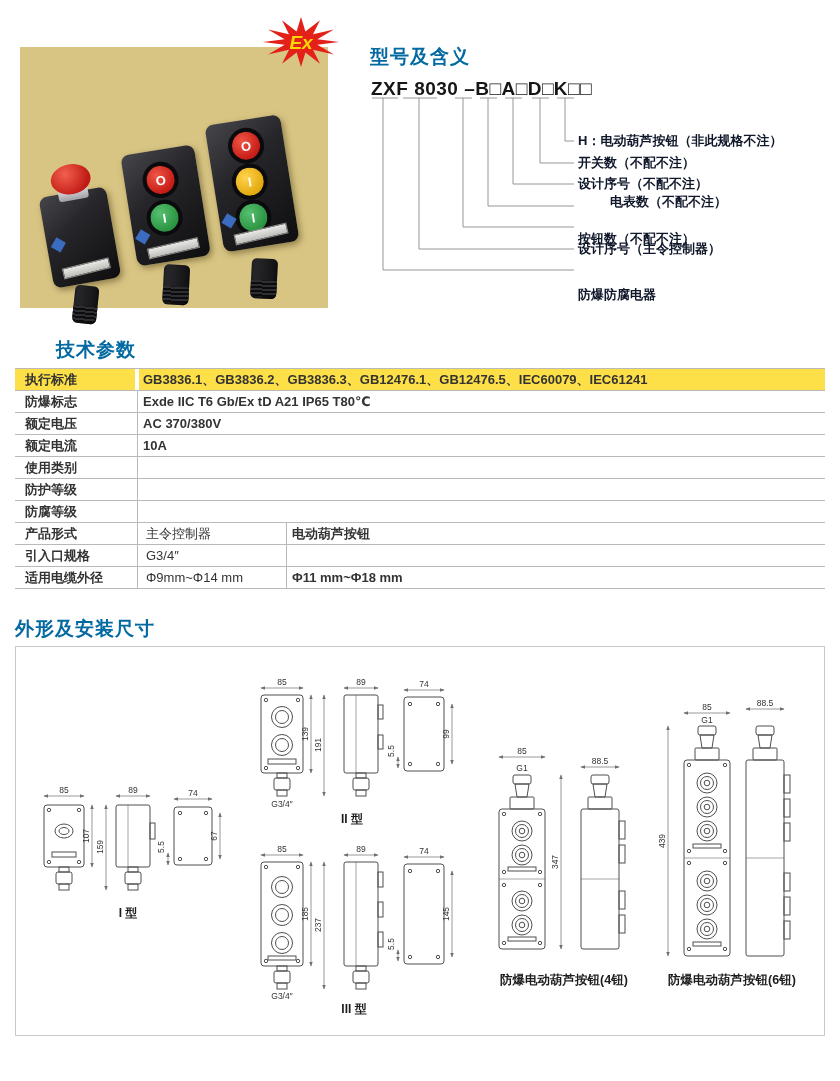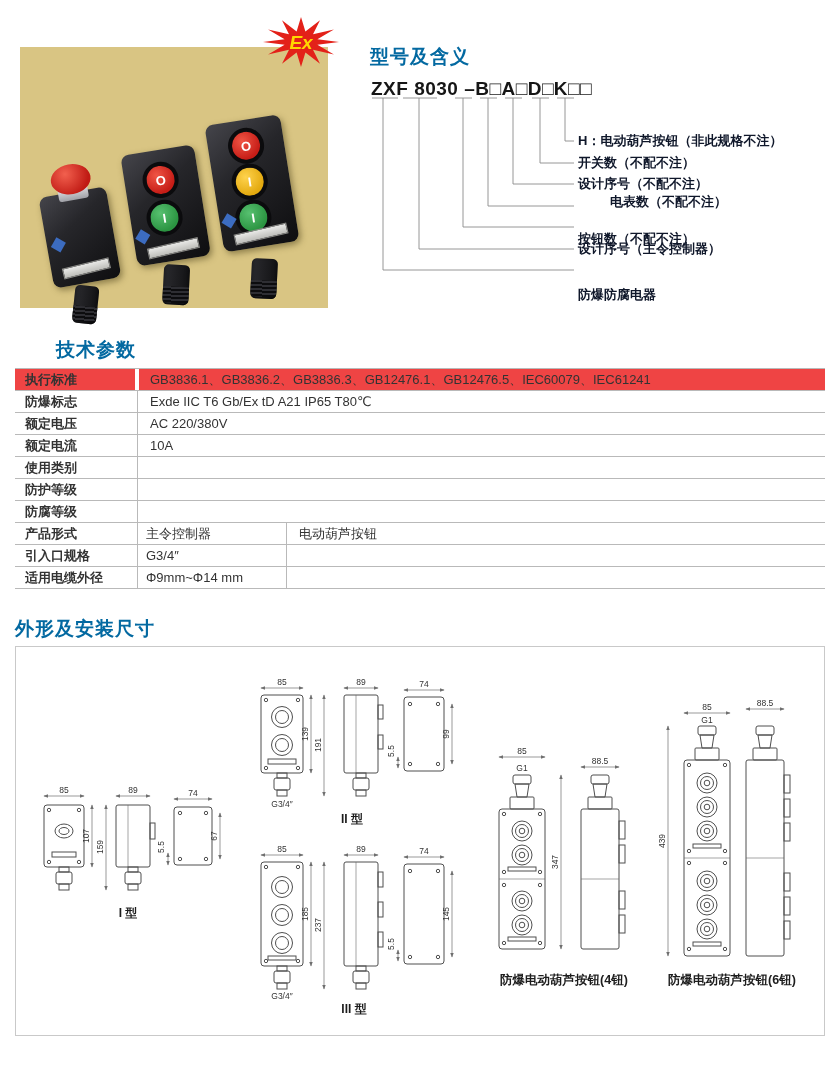--- a/index.html
+++ b/index.html
@@ -34,23 +34,23 @@
   
   .model-code{position:absolute;left:371px;top:78px;font-size:19px;font-weight:bold;color:#161616;letter-spacing:.5px;}
   .model-tree{position:absolute;left:360px;top:90px;}
   .model-label{position:absolute;left:578px;font-size:13px;font-weight:bold;color:#0f172a;white-space:nowrap;}
 
   
   .ttable{position:absolute;left:15px;top:368px;width:810px;border-top:1px solid #b9b9b9;font-size:13px;color:#333;}
   .trow{display:flex;align-items:stretch;min-height:21px;border-bottom:1px solid #b9b9b9;}
   .tlabel{width:110px;padding-left:10px;font-weight:bold;display:flex;align-items:center;}
   .tdiv{width:4px;background:linear-gradient(#b9b9b9,#b9b9b9) center/1px 100% no-repeat;}
-  .tval{flex:1;padding-left:11px;display:flex;align-items:center;white-space:pre-wrap;}
+  .tval{flex:1;padding-left:4px;display:flex;align-items:center;white-space:pre-wrap;font-weight:bold;}
   .tvalA{width:138px;padding-left:7px;display:flex;align-items:center;}
-  .trow.hl .tlabel,.trow.hl .tval{background:#ef4444;}
+  .trow.hl .tlabel,.trow.hl .tval{background:#fde047;}
   .trow.hl .tdiv{background:#ffffff;}
 
   
   .drawbox{position:absolute;left:15px;top:646px;width:808px;height:388px;border:1px solid #c9c9c9;background:#fff;}
   svg text{font-family:"Liberation Sans","DejaVu Sans",sans-serif;}
   .ol2{fill:none;stroke:#4f4f4f;stroke-width:1;}
   .seam{fill:none;stroke:#6a6a6a;stroke-width:.6;}
   .dim{stroke:#6f6f6f;stroke-width:.7;marker-start:url(#ar);marker-end:url(#ar);}
   .dimt{font-size:8.5px;fill:#333;text-anchor:middle;}
   .cap{font-size:12px;font-weight:bold;fill:#1d1d1d;text-anchor:middle;}
@@ -144,21 +144,21 @@
     <div class="tval">GB3836.1、GB3836.2、GB3836.3、GB12476.1、GB12476.5、IEC60079、IEC61241</div>
   </div>
   <div class="trow">
     <div class="tlabel">防爆标志</div>
       <div class="tdiv"></div>
     <div class="tval">Exde IIC T6 Gb/Ex tD A21 IP65 T80℃</div>
   </div>
   <div class="trow">
     <div class="tlabel">额定电压</div>
       <div class="tdiv"></div>
-    <div class="tval">AC 220/380V</div>
+    <div class="tval">AC 370/380V</div>
   </div>
   <div class="trow">
     <div class="tlabel">额定电流</div>
       <div class="tdiv"></div>
     <div class="tval">10A</div>
   </div>
   <div class="trow">
     <div class="tlabel">使用类别</div>
       <div class="tdiv"></div>
   </div>
@@ -181,20 +181,21 @@
     <div class="tlabel">引入口规格</div>
       <div class="tdiv"></div>
     <div class="tvalA">G3/4″</div>
       <div class="tdiv"></div>
   </div>
   <div class="trow">
     <div class="tlabel">适用电缆外径</div>
       <div class="tdiv"></div>
     <div class="tvalA">Φ9mm~Φ14 mm</div>
       <div class="tdiv"></div>
+    <div class="tval">Φ11 mm~Φ18 mm</div>
   </div>
 </div>
 
 <div class="sec-title" style="left:15px;top:616px;">外形及安装尺寸</div>
 
 <div class="drawbox">
 <svg width="808" height="386" viewBox="0 0 808 386">
   <defs>
     <marker id="ar" viewBox="0 0 8 8" markerWidth="7" markerHeight="7" refX="7" refY="4" orient="auto-start-reverse">
       <path d="M0,1L8,4L0,7z" fill="#6f6f6f"></path>

